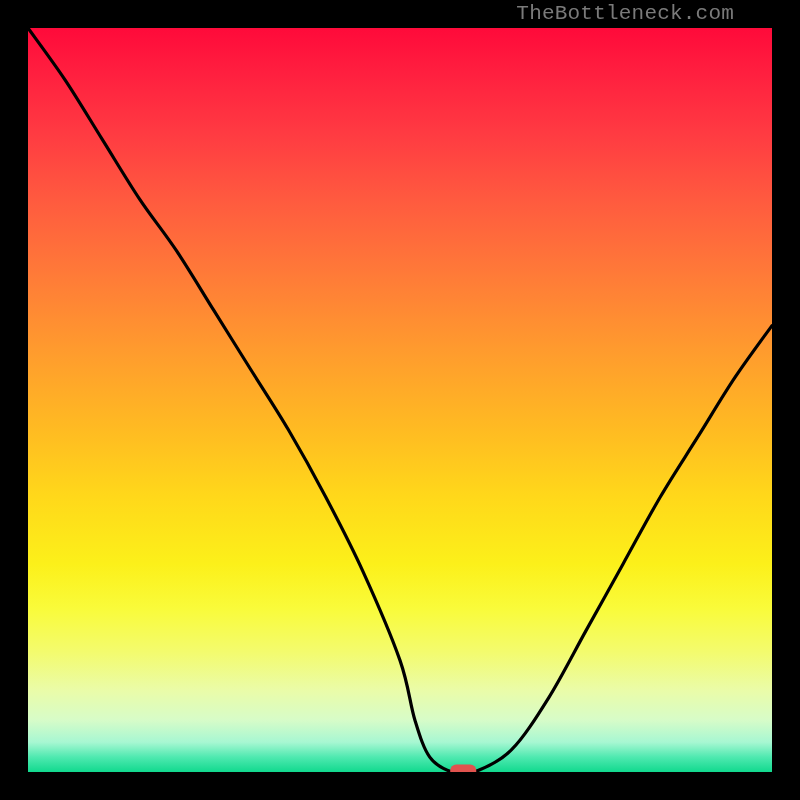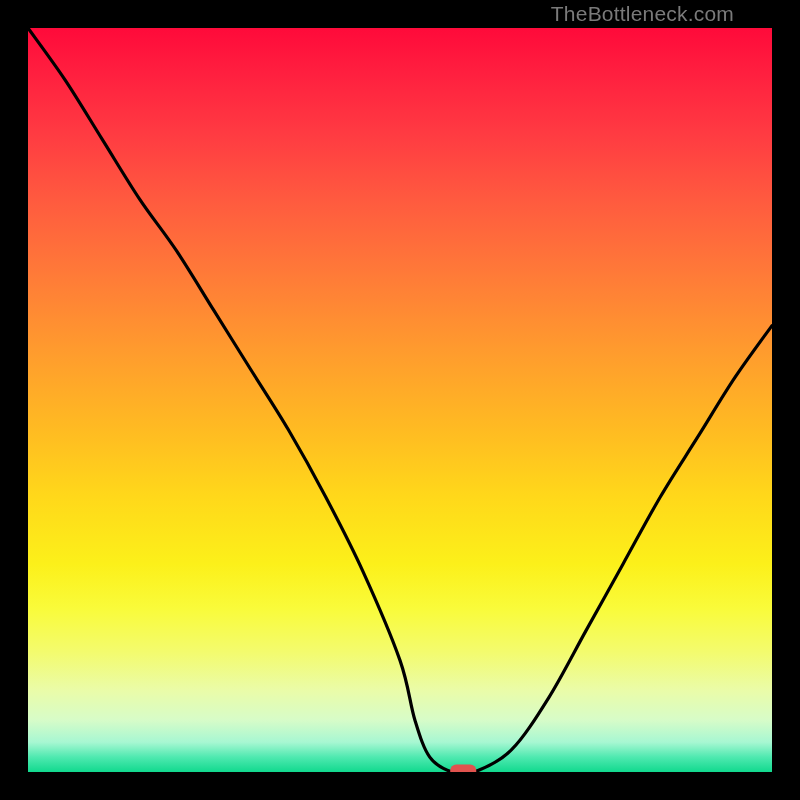--- a/index.html
+++ b/index.html
@@ -9,20 +9,21 @@
     height: 800px;
     background: #000;
     overflow: hidden;
     font-family: Arial, Helvetica, sans-serif;
   }
   .frame {
     position: relative;
     width: 744px;
     height: 800px;
     background: #000;
+    font-family: Liberation Mono, monospace;
   }
   .attribution {
     position: absolute;
     top: 2px;
     right: 10px;
     color: #7a7a7a;
     font-size: 21px;
     font-weight: 400;
     letter-spacing: 0.2px;
     z-index: 5;

